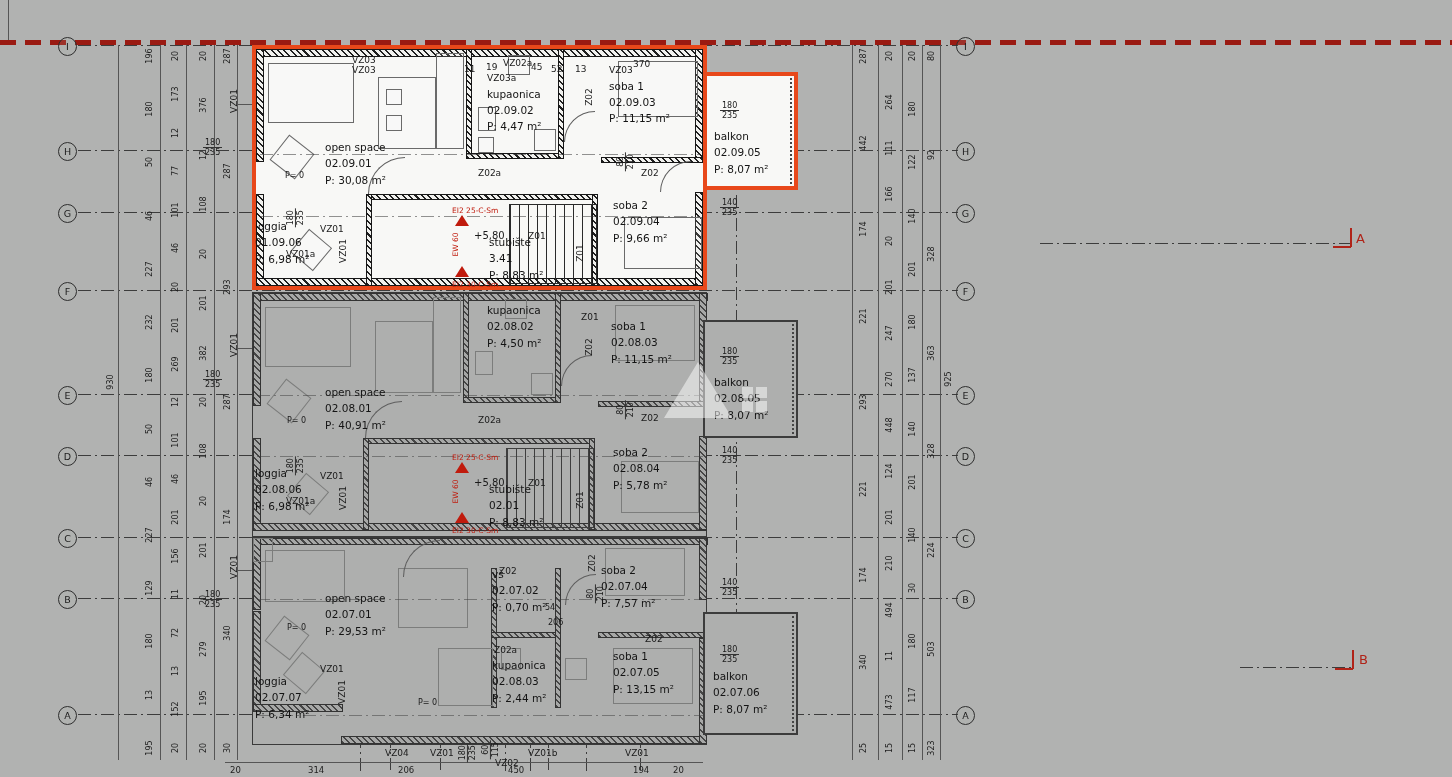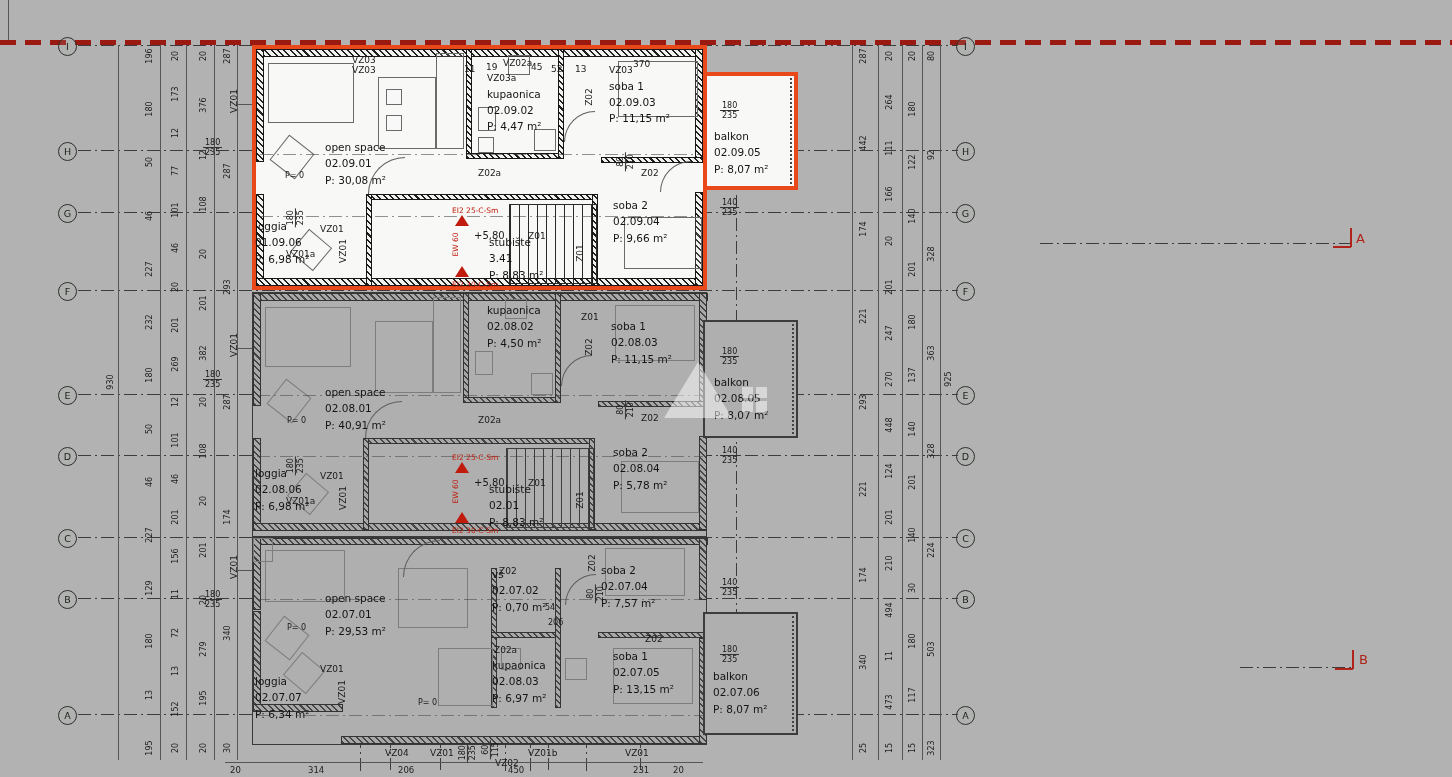--- a/index.html
+++ b/index.html
@@ -526,21 +526,21 @@
   </div>
   <div class="lbl" style="left:601px;top:562px">
     <div>soba 2</div>
     <div>02.07.04</div>
     <div>P: 7,57 m²</div>
   </div>
   <div class="tag" style="left:494px;top:645px">Z02a</div>
   <div class="lbl" style="left:492px;top:657px">
     <div>kupaonica</div>
     <div>02.08.03</div>
-    <div>P: 6,97 m²</div>
+    <div>P: 2,44 m²</div>
   </div>
   <div class="tag" style="left:645px;top:634px">Z02</div>
   <div class="lbl" style="left:613px;top:648px">
     <div>soba 1</div>
     <div>02.07.05</div>
     <div>P: 13,15 m²</div>
   </div>
   <div class="frac" style="left:720px;top:578px">
     <span>140</span>
       <span class="f2">235</span>
@@ -595,21 +595,21 @@
   </div>
   <div class="tag" style="left:495px;top:758px">VZ02</div>
   <div class="tag" style="left:528px;top:748px">VZ01b</div>
   <div class="tag" style="left:625px;top:748px">VZ01</div>
 
   <div class="hline" style="left:225px;top:762px;width:478px"></div>
   <div class="dimh" style="left:230px;top:765px">20</div>
   <div class="dimh" style="left:308px;top:765px">314</div>
   <div class="dimh" style="left:398px;top:765px">206</div>
   <div class="dimh" style="left:508px;top:765px">450</div>
-  <div class="dimh" style="left:633px;top:765px">231</div>
+  <div class="dimh" style="left:633px;top:765px">194</div>
   <div class="dimh" style="left:673px;top:765px">20</div>
 
   <div class="wm">
     <div class="wm-row">
       <div class="wm-tri"></div>
       <div class="wm-chim">
           <i></i>
           <i></i>
           <i></i>
           <i></i>

